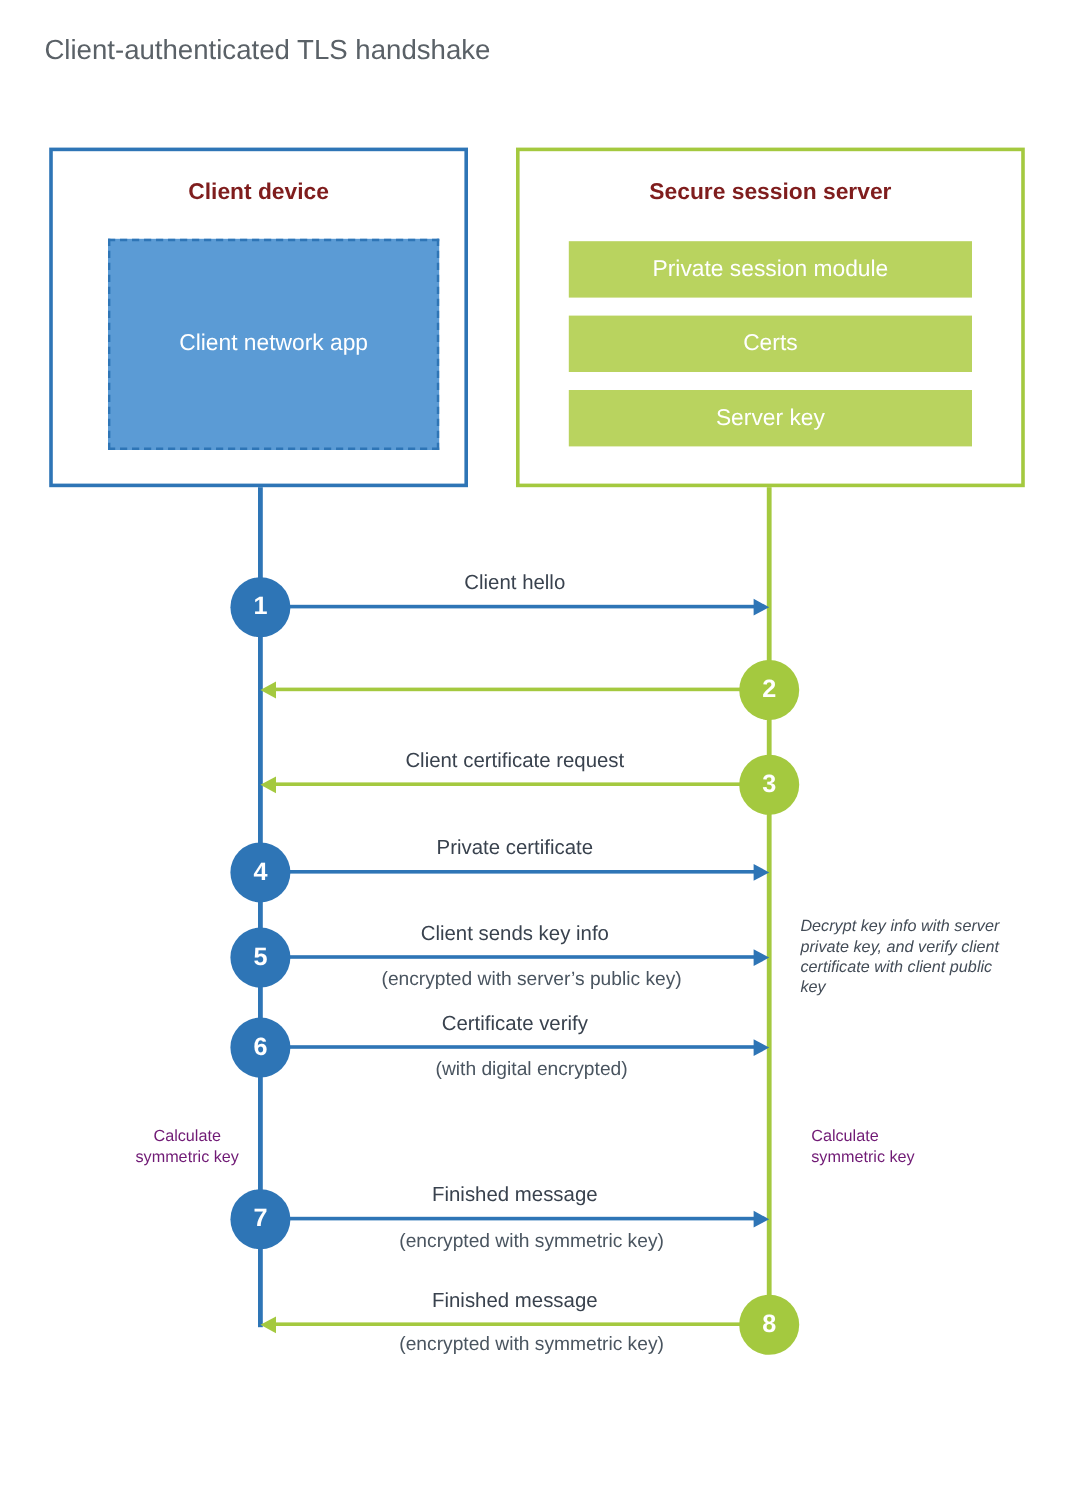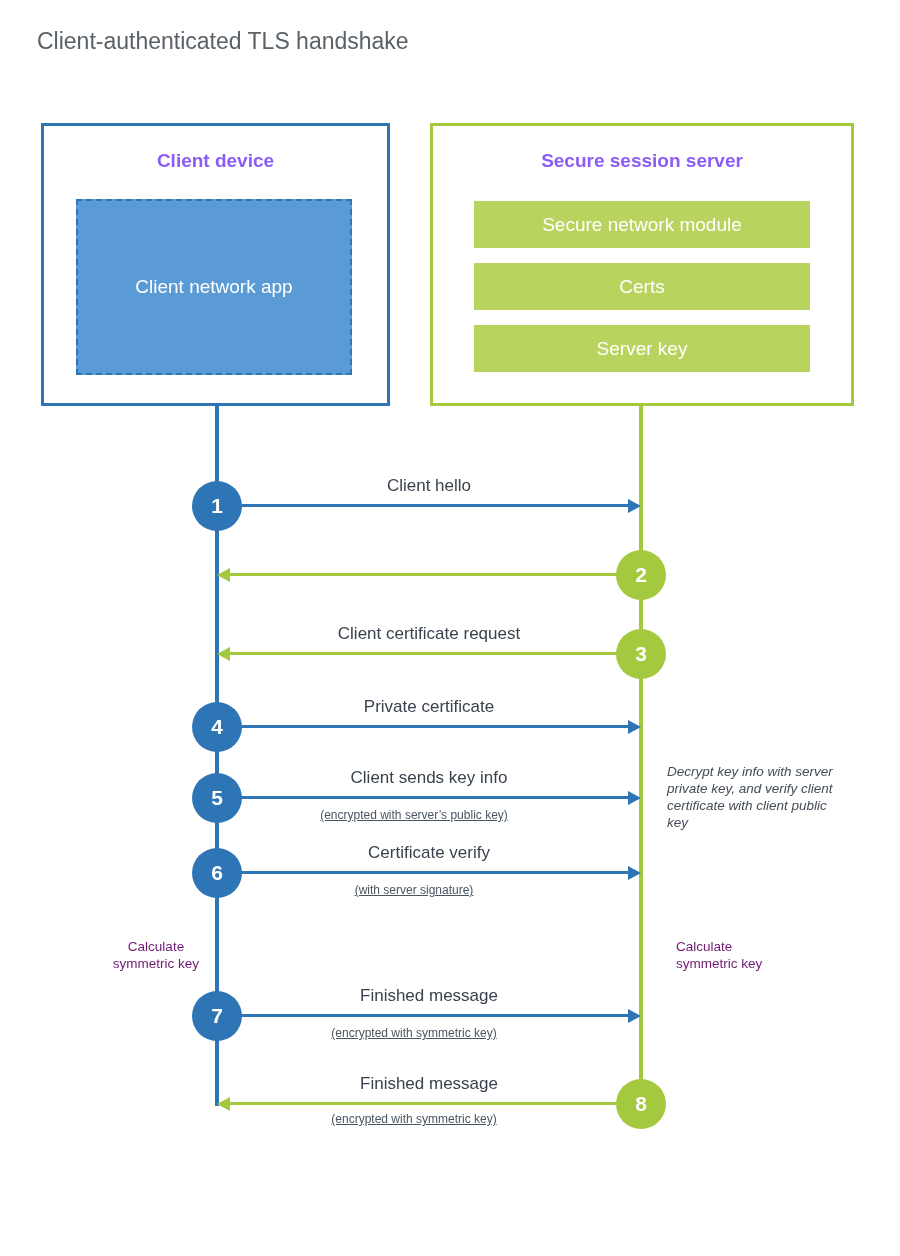--- a/index.html
+++ b/index.html
@@ -13,23 +13,23 @@
   html,body{margin:0;padding:0;background:#fff;}
   body{font-family:"Liberation Sans","DejaVu Sans",sans-serif;color:var(--ink);}
   #canvas{position:relative;width:900px;height:1256px;background:#ffffff;overflow:hidden;}
 
   .page-title{position:absolute;left:37px;top:28px;font-size:23px;font-weight:400;color:#5a6167;}
 
   .entity-box{position:absolute;top:123px;height:283px;background:#fff;}
   .entity-box.client{left:41px;width:349px;border:3px solid var(--blue);}
   .entity-box.server{left:430px;width:424px;border:3px solid var(--green);}
   .entity-title{position:absolute;top:24px;left:0;width:100%;text-align:center;
-    font-size:19px;font-weight:bold;color:#8b5cf6;}
+    font-size:19px;font-weight:bold;color:#7f1d1d;}
 
-  .client-app{position:absolute;left:76px;top:199px;width:276px;height:176px;
+  .client-app{position:absolute;left:90px;top:199px;width:276px;height:176px;
     background:var(--blue-fill);border:2px dashed var(--blue);
     display:flex;align-items:center;justify-content:center;text-align:center;
     color:#fff;font-size:19px;line-height:26px;padding:16px 55px;}
 
   .server-module{position:absolute;left:474px;width:336px;height:47px;
     background:var(--green-fill);display:flex;align-items:center;justify-content:center;
     color:#fff;font-size:19px;}
   .server-module.m0{top:201px;}
   .server-module.m1{top:263px;}
   .server-module.m2{top:325px;}
@@ -49,22 +49,22 @@
   .arrow.left .head{left:-12px;border-right:13px solid var(--green);}
 
   .circle{position:absolute;width:50px;height:50px;border-radius:50%;
     color:#fff;font-size:21px;font-weight:bold;
     display:flex;align-items:center;justify-content:center;}
   .circle.blue{background:var(--blue);left:192px;}
   .circle.green{background:var(--green);left:616px;}
 
   .msg{position:absolute;left:219px;width:420px;text-align:center;
     font-size:17px;color:#39424e;}
-  .sub{position:absolute;left:204px;width:420px;text-align:center;
-    font-size:12px;color:#4a5560;text-decoration:underline;}
+  .sub{position:absolute;left:233px;width:420px;text-align:center;
+    font-size:16px;color:#4a5560;}
 
   .side-note{position:absolute;left:667px;top:763px;width:168px;
     font-size:13.5px;line-height:17px;color:#434c57;font-style:italic;}
   .calc{position:absolute;font-size:13.5px;line-height:17px;color:#701a75;}
   .calc.left{left:100px;top:938px;width:112px;text-align:center;}
   .calc.right{left:676px;top:938px;width:110px;text-align:left;}
 </style>
 </head>
 <body>
 
@@ -73,21 +73,21 @@
   <div class="page-title">Client-authenticated TLS handshake</div>
 
   <div class="entity-box client">
     <div class="entity-title">Client device</div>
   </div>
   <div class="client-app">Client network app</div>
 
   <div class="entity-box server">
     <div class="entity-title">Secure session server</div>
   </div>
-  <div class="server-module m0">Secure network module</div>
+  <div class="server-module m0">Private session module</div>
   <div class="server-module m1">Certs</div>
   <div class="server-module m2">Server key</div>
 
   <div class="lifeline blue"></div>
   <div class="lifeline green"></div>
 
   <div class="msg" style="top:476px">Client hello</div>
   <div class="arrow blue right" style="top:504px">
       <span class="head"></span>
     </div>
@@ -114,21 +114,21 @@
   <div class="arrow blue right" style="top:796px">
       <span class="head"></span>
     </div>
   <div class="sub" style="top:808px">(encrypted with server’s public key)</div>
   <div class="circle blue" style="top:773px">5</div>
 
   <div class="msg" style="top:843px">Certificate verify</div>
   <div class="arrow blue right" style="top:871px">
       <span class="head"></span>
     </div>
-  <div class="sub" style="top:883px">(with server signature)</div>
+  <div class="sub" style="top:883px">(with digital encrypted)</div>
   <div class="circle blue" style="top:848px">6</div>
 
   <div class="side-note">Decrypt key info with server private key, and verify client certificate with client public key</div>
   <div class="calc left">Calculate symmetric key</div>
   <div class="calc right">Calculate symmetric key</div>
 
   <div class="msg" style="top:986px">Finished message</div>
   <div class="arrow blue right" style="top:1014px">
       <span class="head"></span>
     </div>

